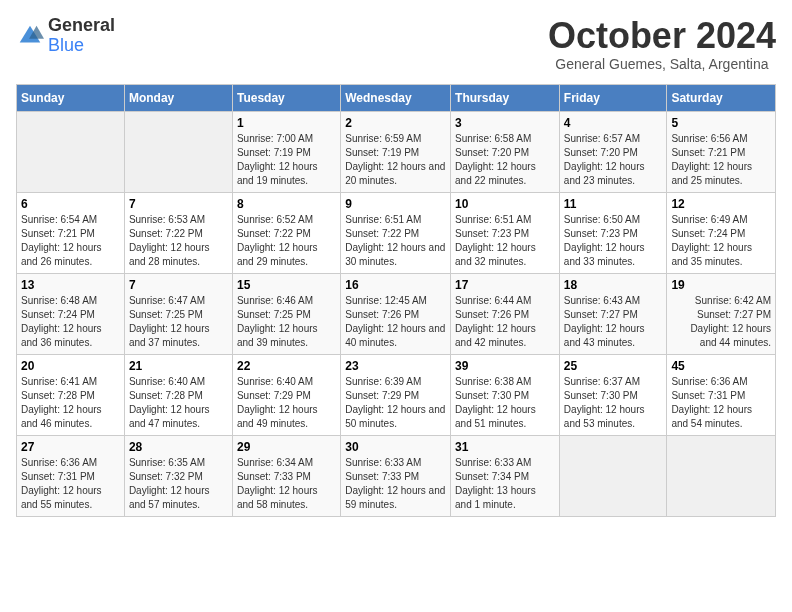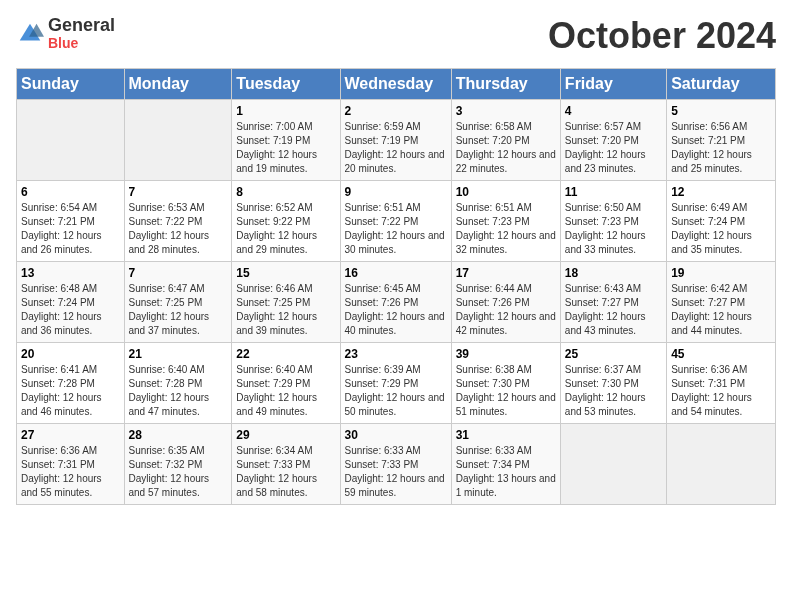--- a/index.html
+++ b/index.html
@@ -21,23 +21,23 @@
       align-items: center;
       gap: 4px;
     }
     .logo-text-general {
       font-size: 18px;
       font-weight: bold;
       color: #333;
       line-height: 1.1;
     }
     .logo-text-blue {
-      font-size: 14px;
-      font-weight: bold;
-      color: #ef4444;
+      font-size: 18px;
+      font-weight: normal;
+      color: #3b82f6;
       line-height: 1.1;
     }
     .logo-icon {
       width: 28px;
       height: 28px;
     }
     .title-block {
       text-align: center;
     }
     .month-title {
@@ -53,21 +53,21 @@
     table {
       width: 100%;
       border-collapse: collapse;
       font-size: 11px;
     }
     thead tr th {
       background-color: #4a7fc1;
       color: #fff;
       padding: 6px 4px;
       text-align: left;
-      font-size: 16px;
+      font-size: 12px;
       font-weight: bold;
       border: 1px solid #ccc;
     }
     tbody tr td {
       border: 1px solid #ccc;
       padding: 4px;
       vertical-align: top;
       height: 80px;
       width: 113px;
     }
@@ -101,20 +101,21 @@
       <polygon points="15,4 26,22 4,22" fill="#4a90d9"></polygon>
       <polygon points="22,4 30,18 14,18" fill="#2c5f8a" opacity="0.7"></polygon>
     </svg>
     <div>
       <div class="logo-text-general">General</div>
       <div class="logo-text-blue">Blue</div>
     </div>
   </div>
   <div class="title-block">
     <div class="month-title">October 2024</div>
+    <div class="subtitle">General Guemes, Salta, Argentina</div>
   </div>
 </div>
 
 <table>
   <thead>
     <tr>
     <th>Sunday</th>
         <th>Monday</th>
         <th>Tuesday</th>
         <th>Wednesday</th>
@@ -167,21 +168,21 @@
         </td>
         <td>
           <span class="day-num">7</span>
           <div class="day-info" style="white-space: pre-line;">Sunrise: 6:53 AM
 Sunset: 7:22 PM
 Daylight: 12 hours and 28 minutes.</div>
         </td>
         <td>
           <span class="day-num">8</span>
           <div class="day-info" style="white-space: pre-line;">Sunrise: 6:52 AM
-Sunset: 9:22 PM
+Sunset: 7:22 PM
 Daylight: 12 hours and 29 minutes.</div>
         </td>
         <td>
           <span class="day-num">9</span>
           <div class="day-info" style="white-space: pre-line;">Sunrise: 6:51 AM
 Sunset: 7:22 PM
 Daylight: 12 hours and 30 minutes.</div>
         </td>
         <td>
           <span class="day-num">10</span>
@@ -216,39 +217,39 @@
 Daylight: 12 hours and 37 minutes.</div>
         </td>
         <td>
           <span class="day-num">15</span>
           <div class="day-info" style="white-space: pre-line;">Sunrise: 6:46 AM
 Sunset: 7:25 PM
 Daylight: 12 hours and 39 minutes.</div>
         </td>
         <td>
           <span class="day-num">16</span>
-          <div class="day-info" style="white-space: pre-line;">Sunrise: 6:45 AM
+          <div class="day-info" style="white-space: pre-line;">Sunrise: 12:45 AM
 Sunset: 7:26 PM
 Daylight: 12 hours and 40 minutes.</div>
         </td>
         <td>
           <span class="day-num">17</span>
           <div class="day-info" style="white-space: pre-line;">Sunrise: 6:44 AM
 Sunset: 7:26 PM
 Daylight: 12 hours and 42 minutes.</div>
         </td>
         <td>
           <span class="day-num">18</span>
           <div class="day-info" style="white-space: pre-line;">Sunrise: 6:43 AM
 Sunset: 7:27 PM
 Daylight: 12 hours and 43 minutes.</div>
         </td>
         <td>
           <span class="day-num">19</span>
-          <div class="day-info" style="white-space: pre-line;">Sunrise: 6:42 AM
+          <div class="day-info" style="white-space: pre-line; text-align: right;">Sunrise: 6:42 AM
 Sunset: 7:27 PM
 Daylight: 12 hours and 44 minutes.</div>
         </td>
       </tr>
       <tr>
         <td>
           <span class="day-num">20</span>
           <div class="day-info" style="white-space: pre-line;">Sunrise: 6:41 AM
 Sunset: 7:28 PM
 Daylight: 12 hours and 46 minutes.</div>

